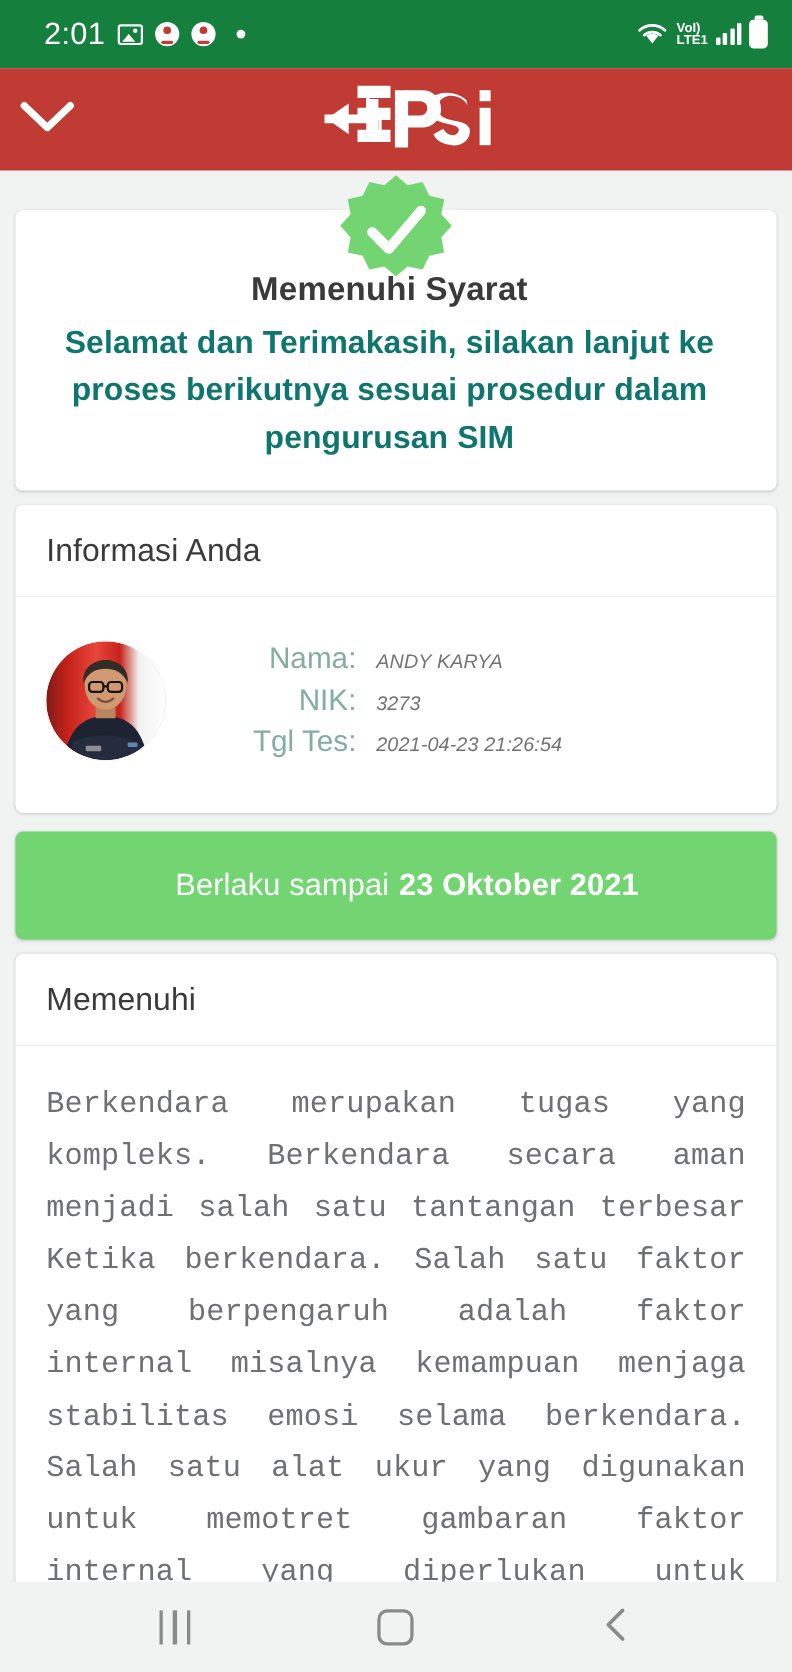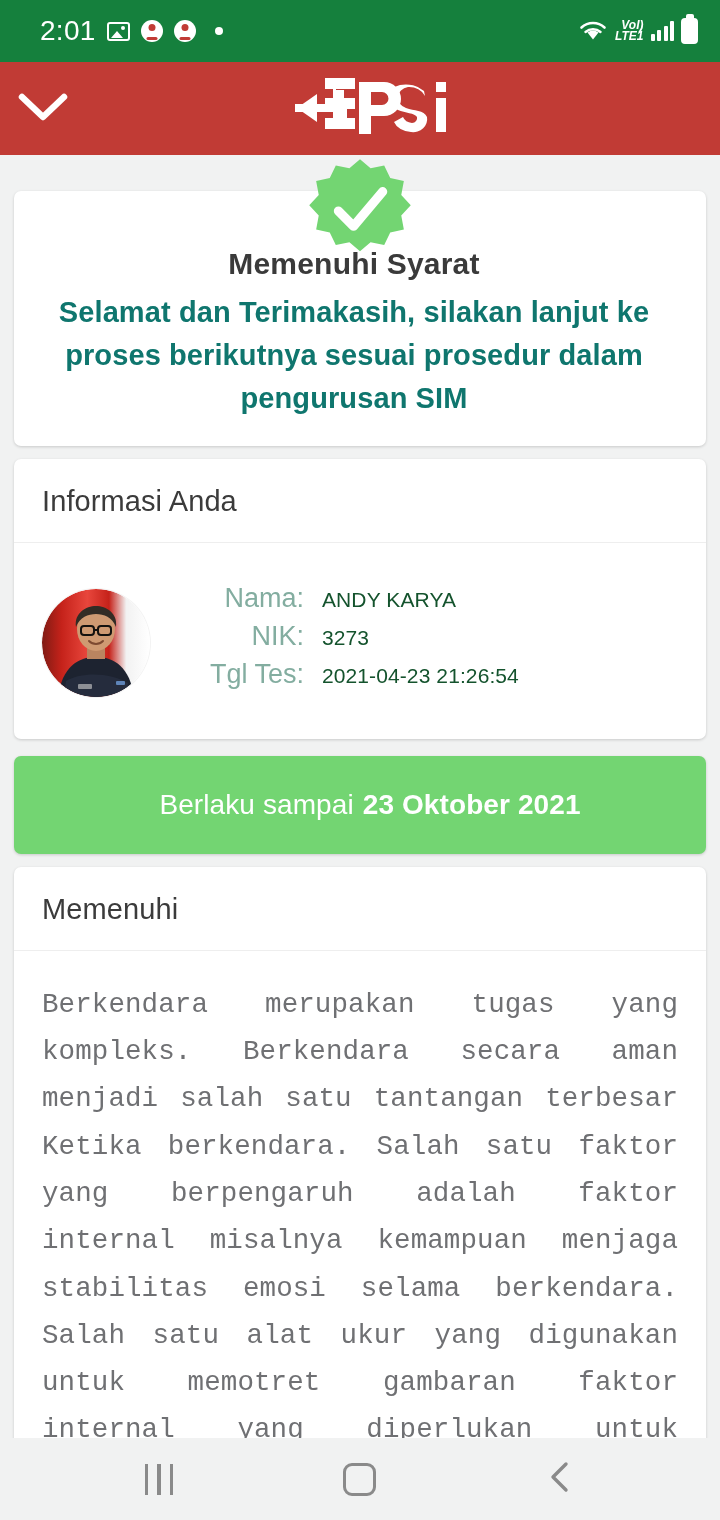--- a/index.html
+++ b/index.html
@@ -40,21 +40,21 @@
   .ic-pin:after {
     content:""; position:absolute; left:50%; top:4px; transform:translateX(-50%);
     width:7px; height:7px; border-radius:50%; background:#c13b35;
   }
   .ic-pin:before {
     content:""; position:absolute; left:50%; bottom:2px; transform:translateX(-50%);
     width:11px; height:3px; border-radius:2px; background:#c13b35;
   }
   .ic-dot { width:8px; height:8px; border-radius:50%; background:#fff; margin-left:8px; }
   .ic-wifi { width:30px; height:24px; position:relative; }
-  .volte { font-size:12px; font-weight:700; line-height:.95; text-align:right;font-style:italic; }
+  .volte { font-size:12px; font-weight:700; line-height:.95; text-align:left; }
   .ic-bars { display:flex; align-items:flex-end; gap:2.5px; height:20px; }
   .ic-bars i { width:4px; background:#fff; display:block; border-radius:1px; }
   .ic-bars i:nth-child(1){height:7px;} .ic-bars i:nth-child(2){height:11px;}
   .ic-bars i:nth-child(3){height:15px;} .ic-bars i:nth-child(4){height:20px;}
   .ic-batt {
     width:17px; height:26px; border:2.5px solid #fff; border-radius:4px;
     position:relative; background:#fff;
   }
   .ic-batt:before {
     content:""; position:absolute; top:-6px; left:50%; transform:translateX(-50%);
@@ -94,33 +94,33 @@
   .success-title {
     font-size:30px; font-weight:700; color:#3a3a3a;
     letter-spacing:.2px; margin-bottom:10px;
   }
   .success-msg {
     font-size:29px; color:#0f766e; line-height:1.48;
     font-weight:700; letter-spacing:.1px;
   }
 
   
-  .info-body { display:flex; align-items:flex-end; padding:26px 28px 42px 28px; }
+  .info-body { display:flex; align-items:center; padding:26px 28px 42px 28px;gap:20px; }
   .avatar {
     width:108px; height:108px; border-radius:50%; flex:0 0 auto;
     overflow:hidden; margin:8px 0 0 0; position:relative;
     box-shadow:0 0 0 1px rgba(0,0,0,.05);
   }
   .info-rows { margin-left:32px; padding-top:14px; flex:1 1 auto; }
   .info-row { display:flex; align-items:baseline; margin-bottom:7px; }
   .info-label {
     width:140px; text-align:right; flex:0 0 auto;
     font-size:27px; color:#83ada0; font-weight:400; padding-right:18px;
   }
-  .info-value { font-size:21px; color:#14532d; font-weight:400; letter-spacing:.1px; }
+  .info-value { font-size:18px; color:#737373; font-weight:400; letter-spacing:.1px;font-style:italic; }
 
   
   .validity {
     margin-top:17px; background:#73d572; border-radius:7px;
     height:98px; display:flex; align-items:center; justify-content:center;
     box-shadow:0 1px 3px rgba(0,0,0,.17);
     color:#ffffff; font-size:28px; letter-spacing:.1px;padding-left:20px;
   }
   .validity b { font-weight:700; margin-left:9px; }
 

